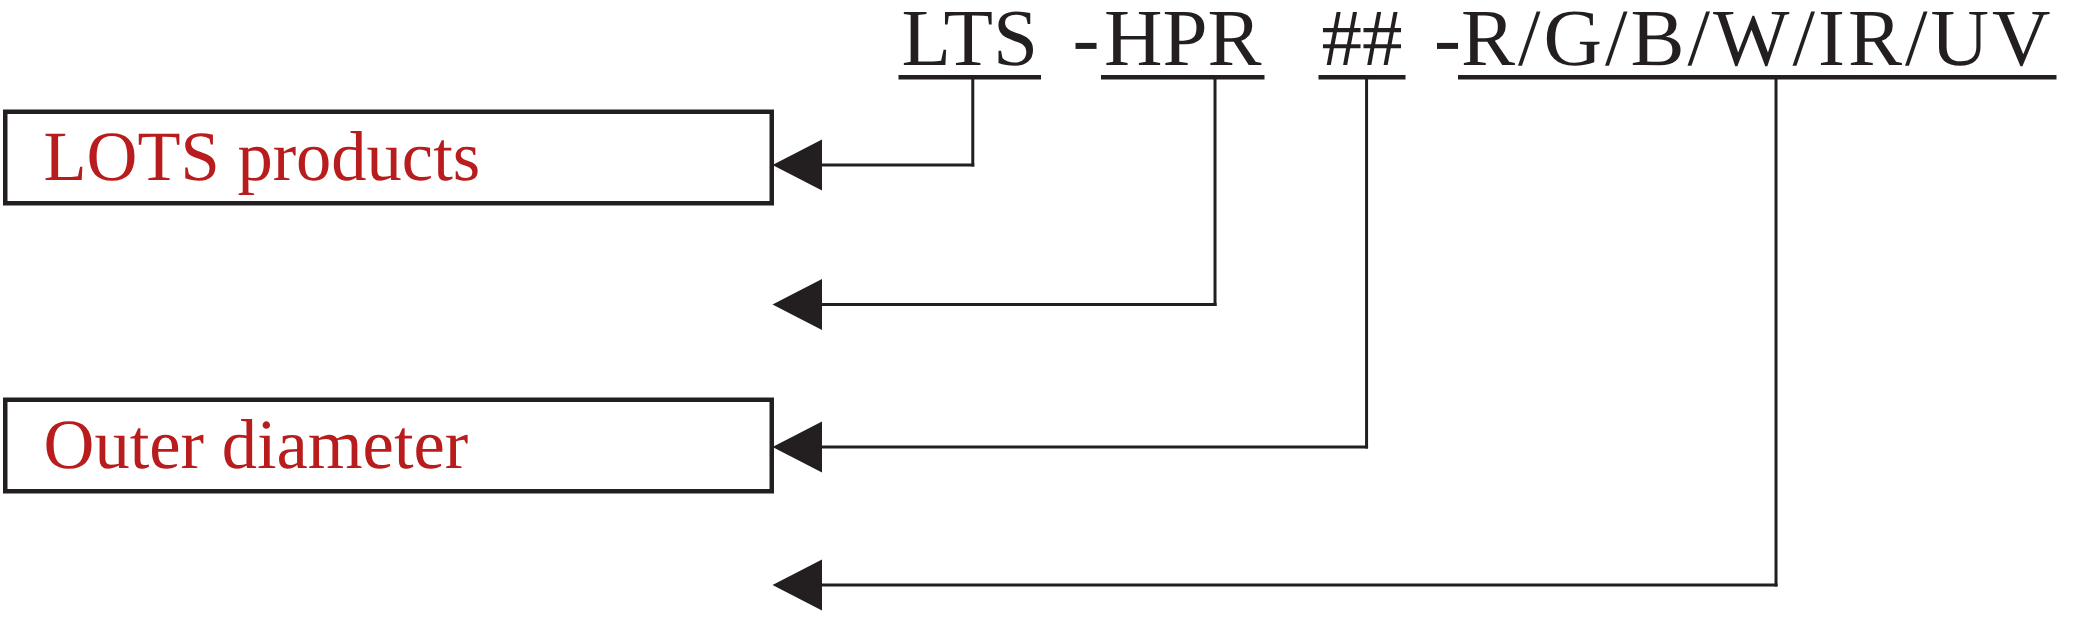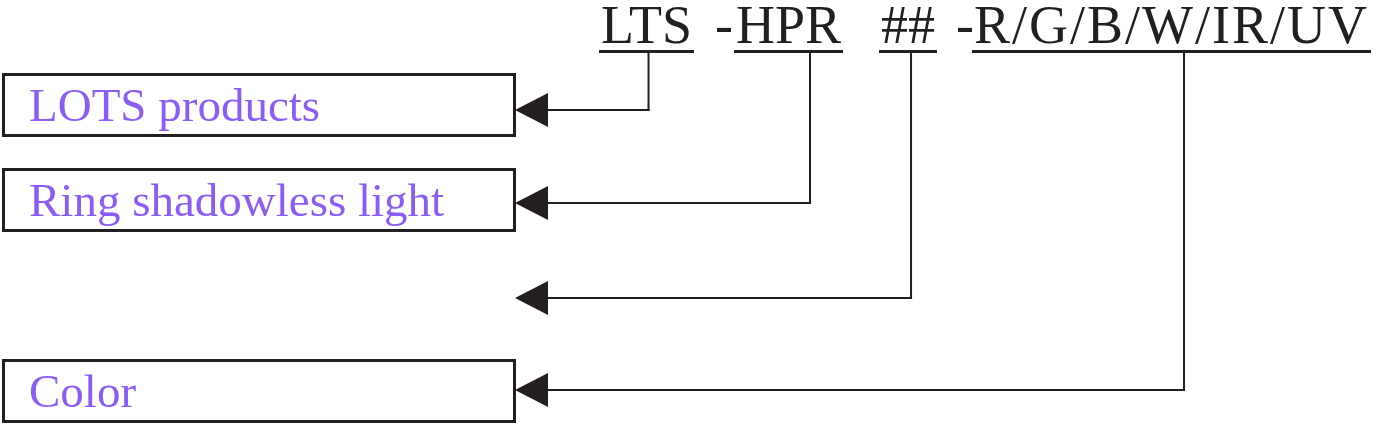--- a/index.html
+++ b/index.html
@@ -41,21 +41,21 @@
     box-sizing: border-box;
     border: 3px solid #231f20;
     background: #ffffff;
     display: flex;
     align-items: center;
     padding-left: 24px;
   }
   .lbox span {
     font-size: 47px;
     line-height: 1;
-    color: #8b5cf6;
+    color: #b91c1c;
     white-space: nowrap;
   }
   
   #connectors {
     position: absolute;
     left: 0;
     top: 0;
     width: 1399px;
     height: 428px;
     pointer-events: none;
@@ -71,25 +71,22 @@
     <span class="seg" style="left:715px">-</span>
     <span class="seg u" id="seg-1" style="left:734px">HPR</span>
     <span class="seg u" id="seg-2" style="left:879px">##</span>
     <span class="seg" style="left:956px">-</span>
     <span class="seg u wide" id="seg-3" style="left:972px">R/G/B/W/IR/UV</span>
   </div>
 
   <div class="lbox" id="box-0" style="top:73px">
     <span>LOTS products</span>
   </div>
-  <div class="lbox" id="box-1" style="top:168px">
-    <span>Ring shadowless light</span>
-  </div>
-  <div class="lbox" id="box-3" style="top:359px">
-    <span>Color</span>
+  <div class="lbox" id="box-2" style="top:265px">
+    <span>Outer diameter</span>
   </div>
 
   <svg id="connectors" xmlns="http://www.w3.org/2000/svg">
       <polygon points="515,110 548,93 548,127" fill="#231f20"></polygon>
       <line x1="545" y1="110" x2="649.515625" y2="110" stroke="#231f20" stroke-width="2"></line>
       <line x1="648.515625" y1="52" x2="648.515625" y2="111" stroke="#231f20" stroke-width="2"></line>
       <polygon points="515,203 548,186 548,220" fill="#231f20"></polygon>
       <line x1="545" y1="203" x2="811.0078125" y2="203" stroke="#231f20" stroke-width="2"></line>
       <line x1="810.0078125" y1="52" x2="810.0078125" y2="204" stroke="#231f20" stroke-width="2"></line>
       <polygon points="515,298 548,281 548,315" fill="#231f20"></polygon>

